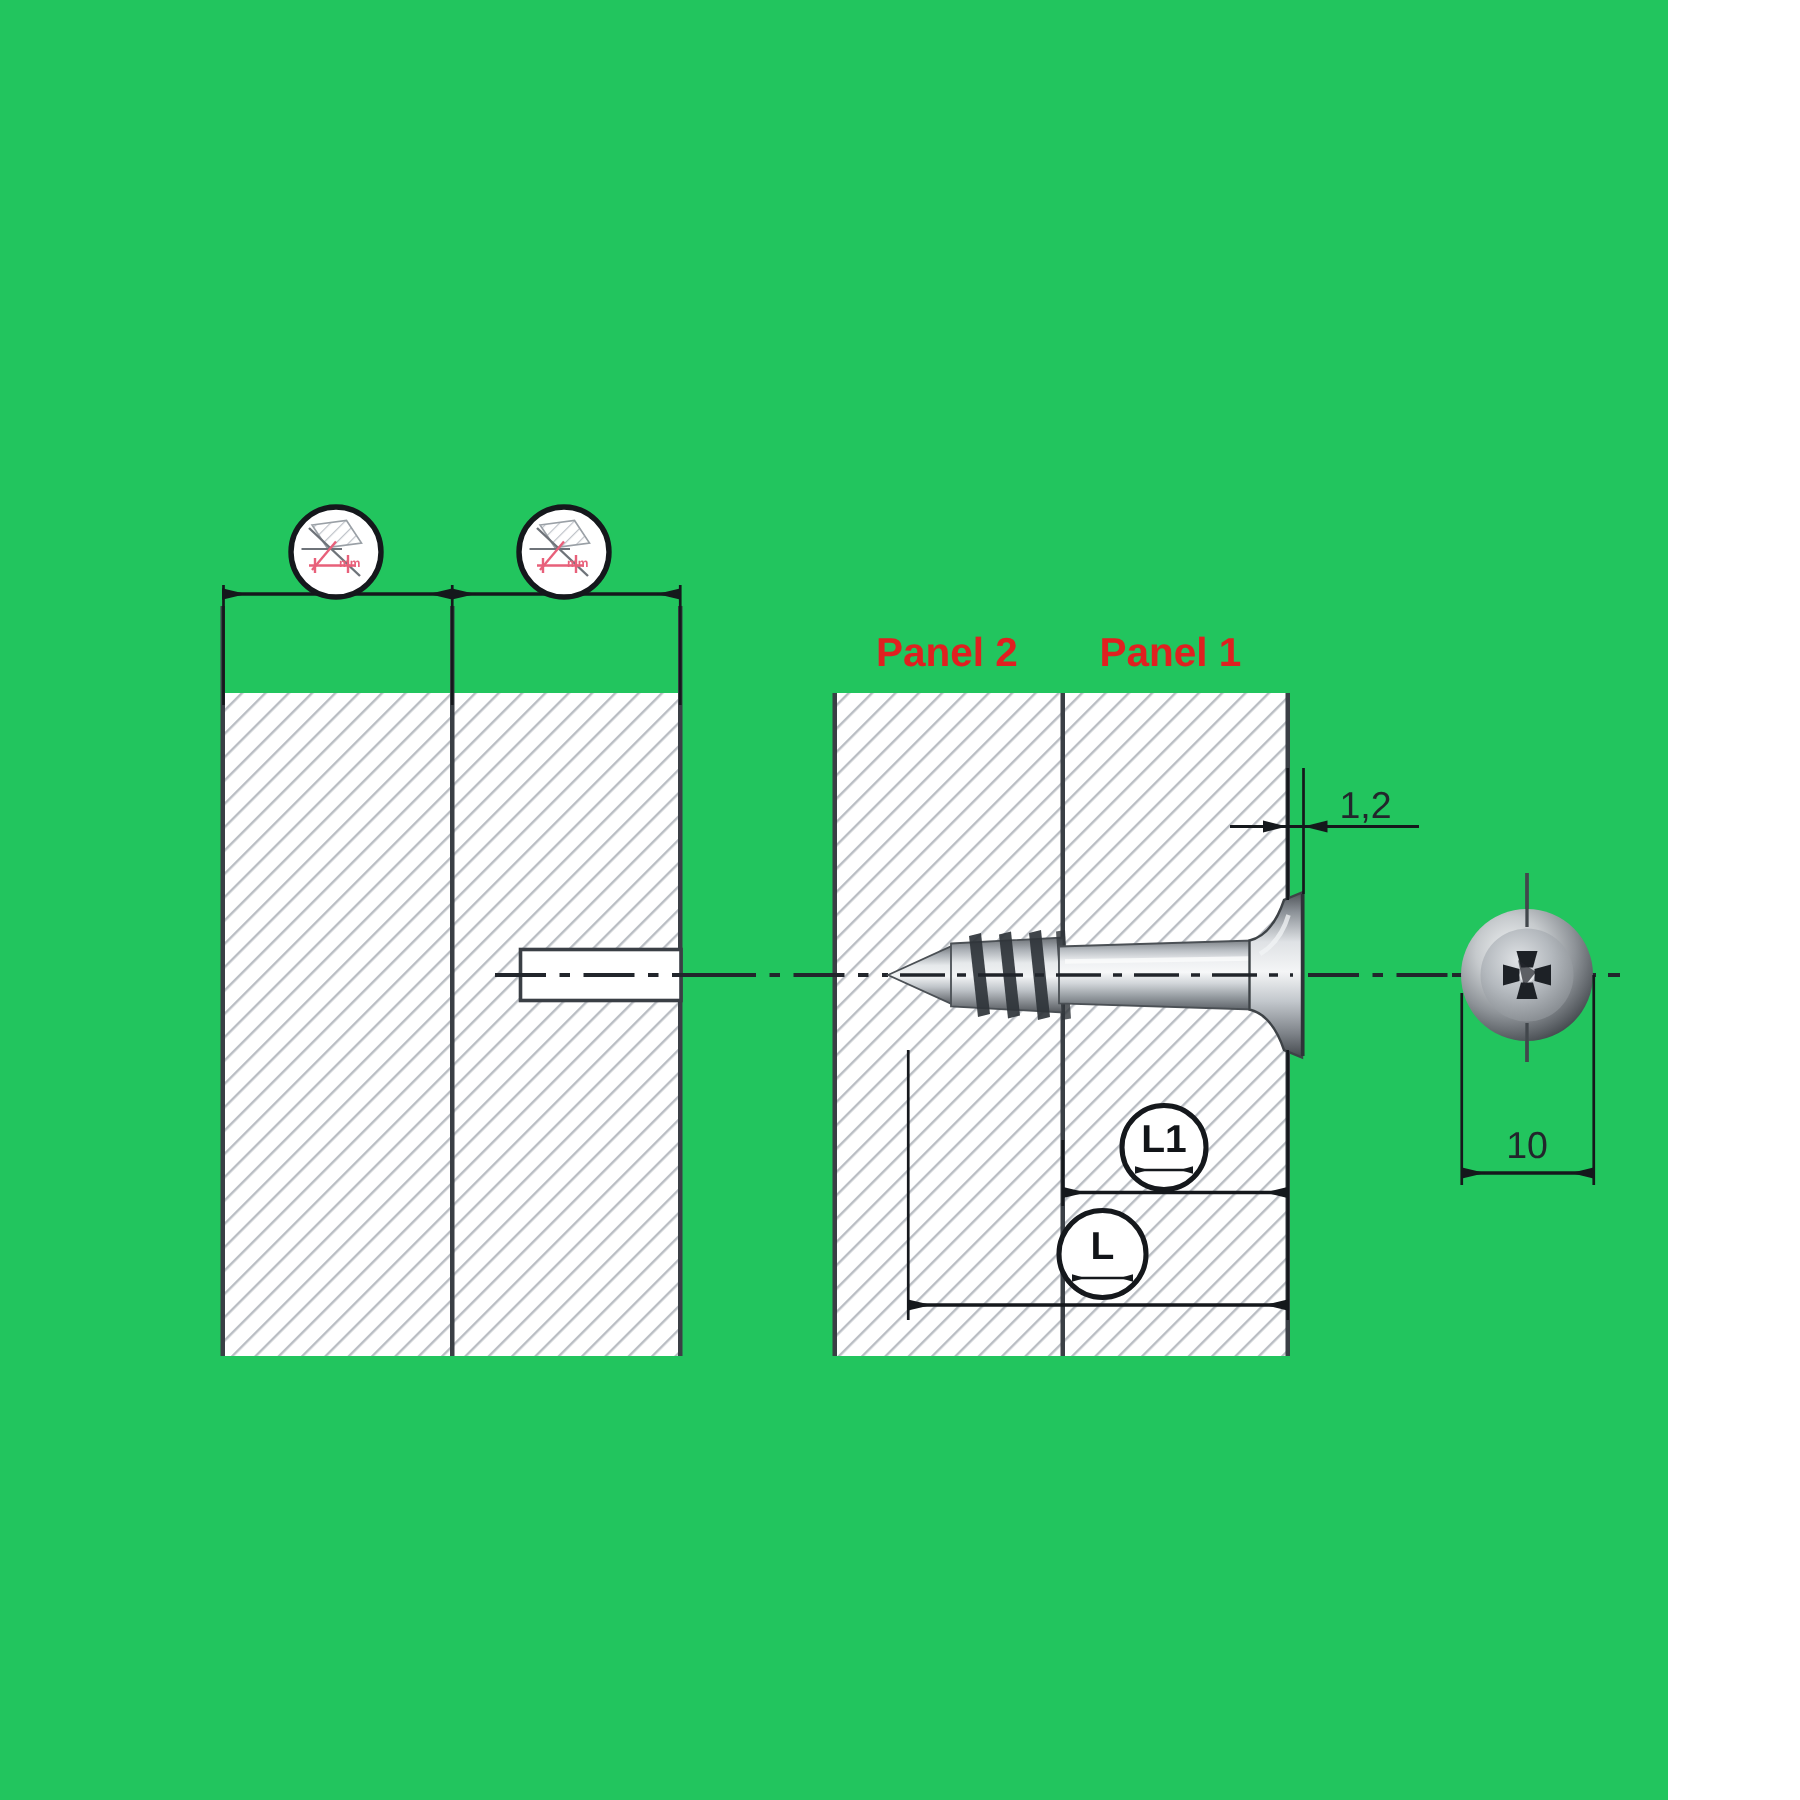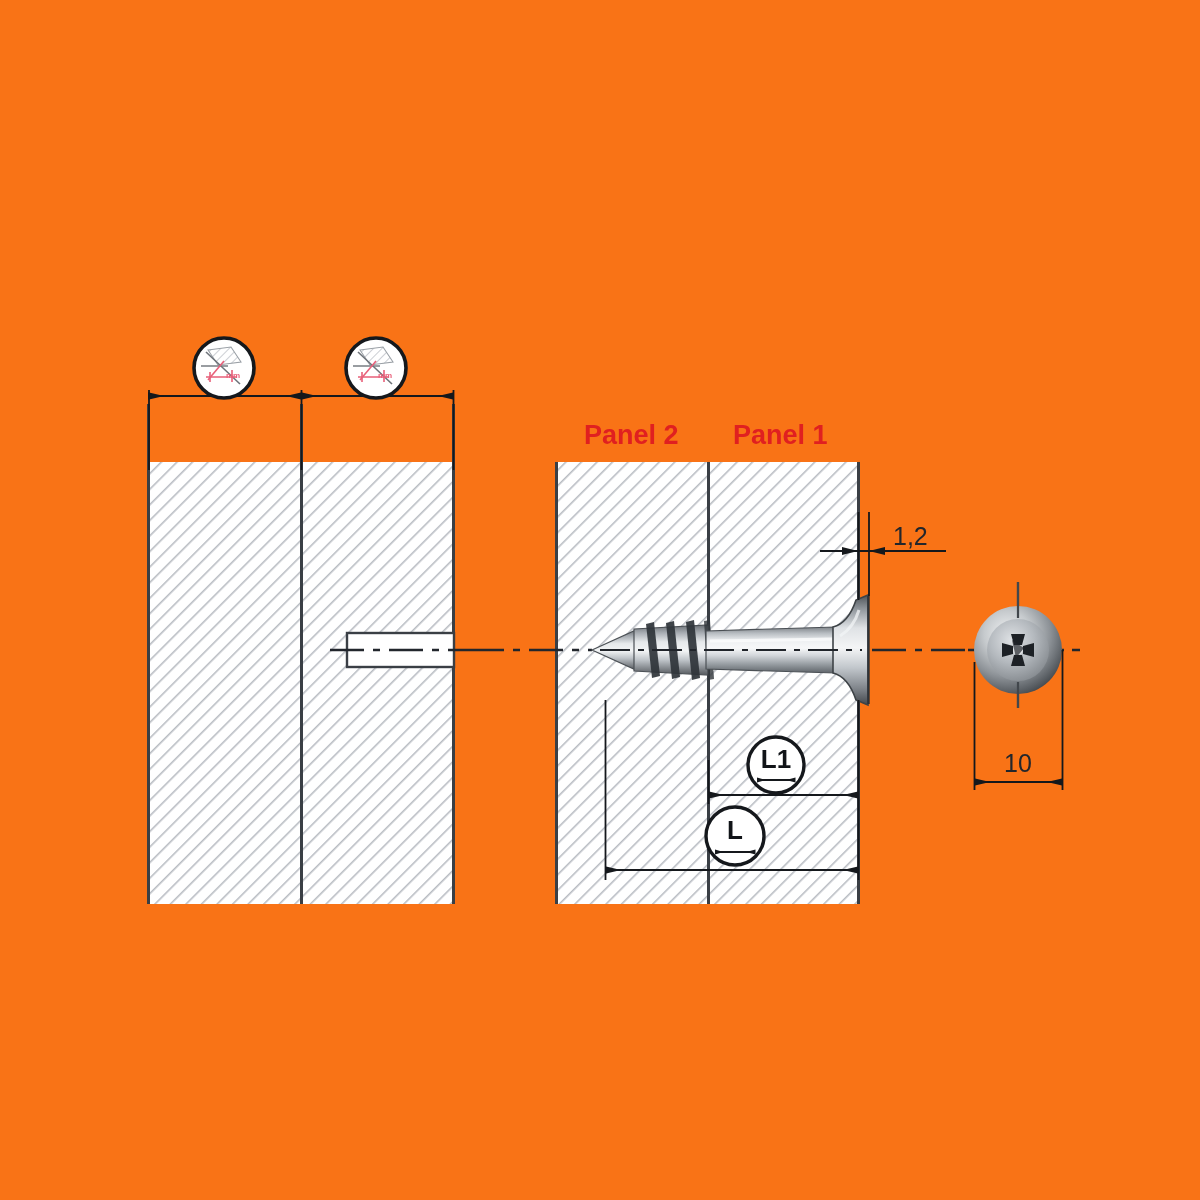--- a/index.html
+++ b/index.html
@@ -5,23 +5,23 @@
   html, body {
     margin: 0;
     padding: 0;
     background: #ffffff;
   }
   body {
     font-family: "Liberation Sans", sans-serif;
   }
   #sheet {
     position: relative;
-    width: 1200px;
+    width: 1112px;
     height: 1200px;
-    background: #f97316;
+    background: #22c55e;
     overflow: hidden;
   }
   #sheet svg {
     position: absolute;
     left: 0;
     top: 0;
   }
   .lbl-panel {
     font-family: "Liberation Sans", sans-serif;
     font-weight: bold;

